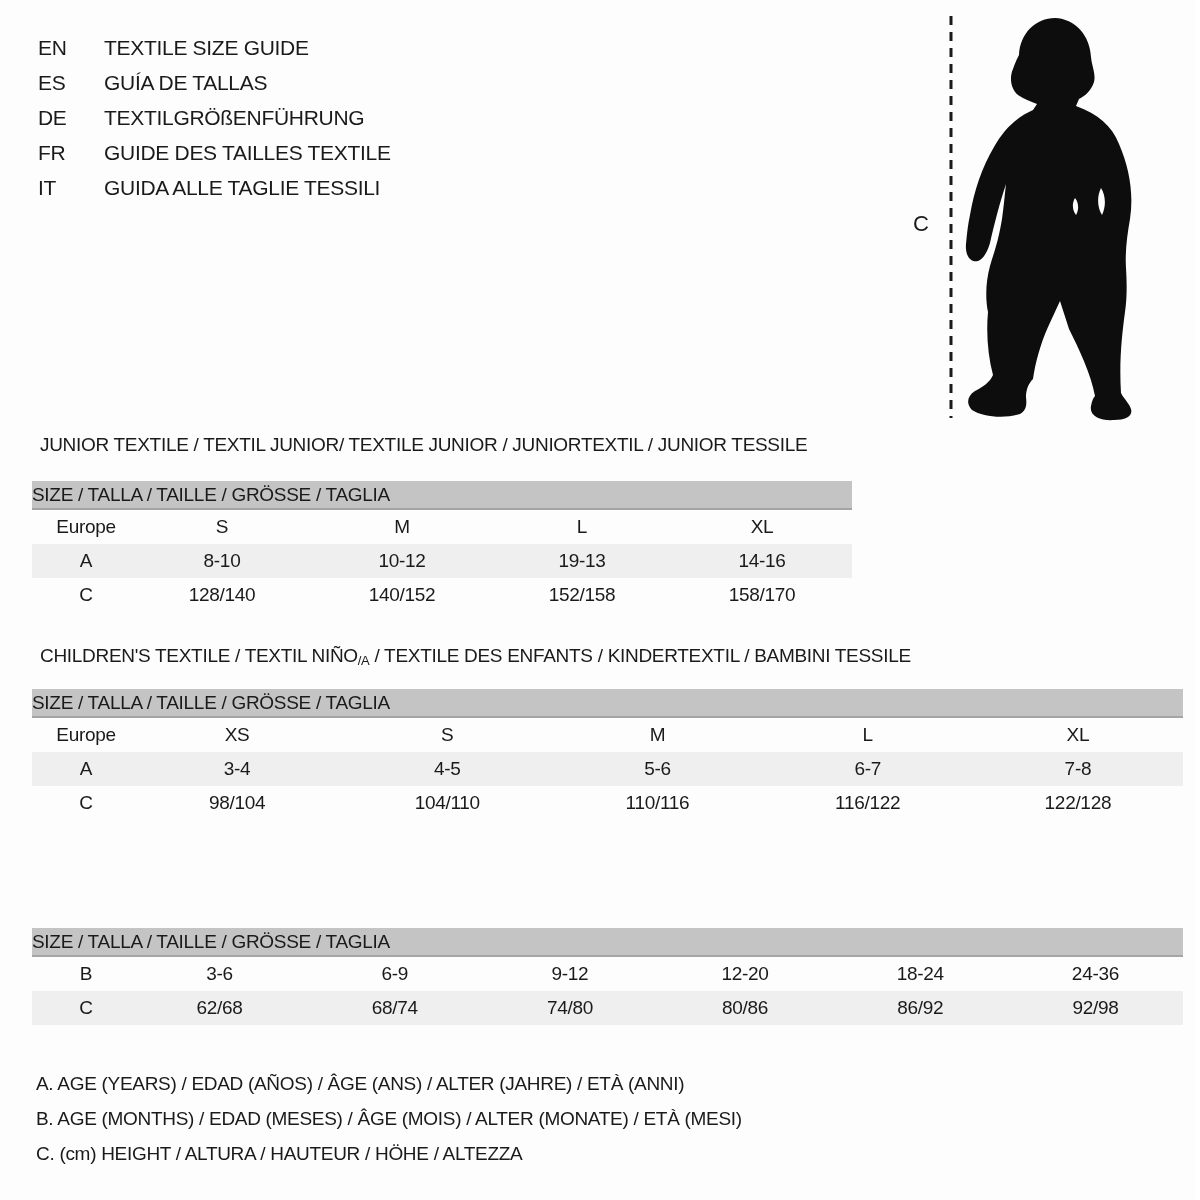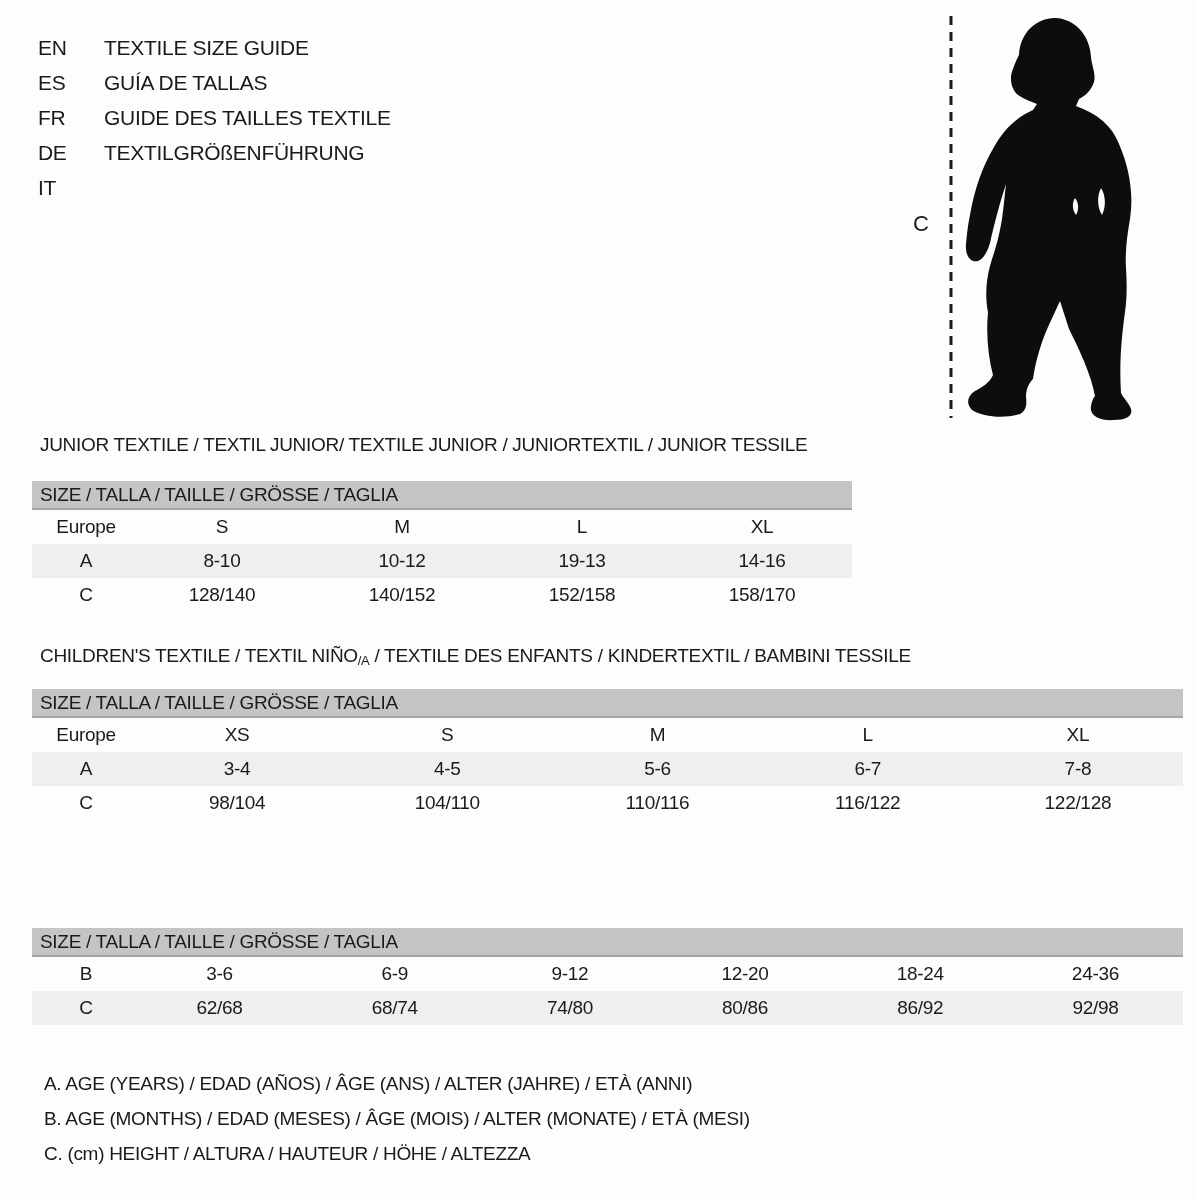--- a/index.html
+++ b/index.html
@@ -25,59 +25,60 @@
   .figure-svg .sil{fill:var(--silhouette);}
   .figure-svg .dash{stroke:var(--ink);}
   .measure-label{position:absolute;left:913px;top:211px;font-size:22px;}
   
   .section-title{position:absolute;left:40px;font-size:19px;white-space:nowrap;}
   .sub{font-size:13px;vertical-align:-3px;}
   
   .size-table{position:absolute;left:32px;}
   .thead{
     background:var(--table-bar);border-bottom:2px solid var(--table-bar-edge);
-    height:27px;line-height:27px;padding-left:8px;font-size:19px;
+    height:27px;line-height:27px;padding-left:0;font-size:19px;
   }
   .trow{display:grid;align-items:center;height:34px;font-size:19px;}
   .cols-4{grid-template-columns:100px repeat(4,1fr);}
   .cols-5{grid-template-columns:100px repeat(5,1fr);}
   .cols-6{grid-template-columns:100px repeat(6,1fr);}
   .trow .tc{text-align:center;}
   .trow .tc.first{text-align:center;padding-left:8px;}
   .trow.alt{background:var(--row-alt);}
   
   .title-line{line-height:33px;}
   
-  .legend{position:absolute;left:44px;top:1066px;font-size:19px;}
+  .legend{position:absolute;left:36px;top:1066px;font-size:19px;}
   .legend-line{height:35px;display:flex;align-items:center;white-space:nowrap;}
 </style>
 </head>
 <body>
 
 <div class="canvas">
 
   <div class="lang-block">
     <div class="lang-row">
       <span class="lang-code">EN</span>
       <span class="lang-label">TEXTILE SIZE GUIDE</span>
     </div>
     <div class="lang-row">
       <span class="lang-code">ES</span>
       <span class="lang-label">GUÍA DE TALLAS</span>
     </div>
     <div class="lang-row">
+      <span class="lang-code">DE</span>
+      <span class="lang-label">TEXTILGRÖßENFÜHRUNG</span>
+    </div>
+    <div class="lang-row">
       <span class="lang-code">FR</span>
       <span class="lang-label">GUIDE DES TAILLES TEXTILE</span>
     </div>
     <div class="lang-row">
-      <span class="lang-code">DE</span>
-      <span class="lang-label">TEXTILGRÖßENFÜHRUNG</span>
-    </div>
-    <div class="lang-row">
       <span class="lang-code">IT</span>
+      <span class="lang-label">GUIDA ALLE TAGLIE TESSILI</span>
     </div>
   </div>
 
   <svg class="figure-svg" width="205" height="412" viewBox="0 0 205 412">
     <line class="dash" x1="13" y1="4" x2="13" y2="406" stroke-width="3" stroke-dasharray="9 7"></line>
     <path class="sil" fill-rule="evenodd" d="
       M117,6
       C138,7 152,24 153,45
       C154,55 158,62 156,70
       C153,79 147,84 141,87

